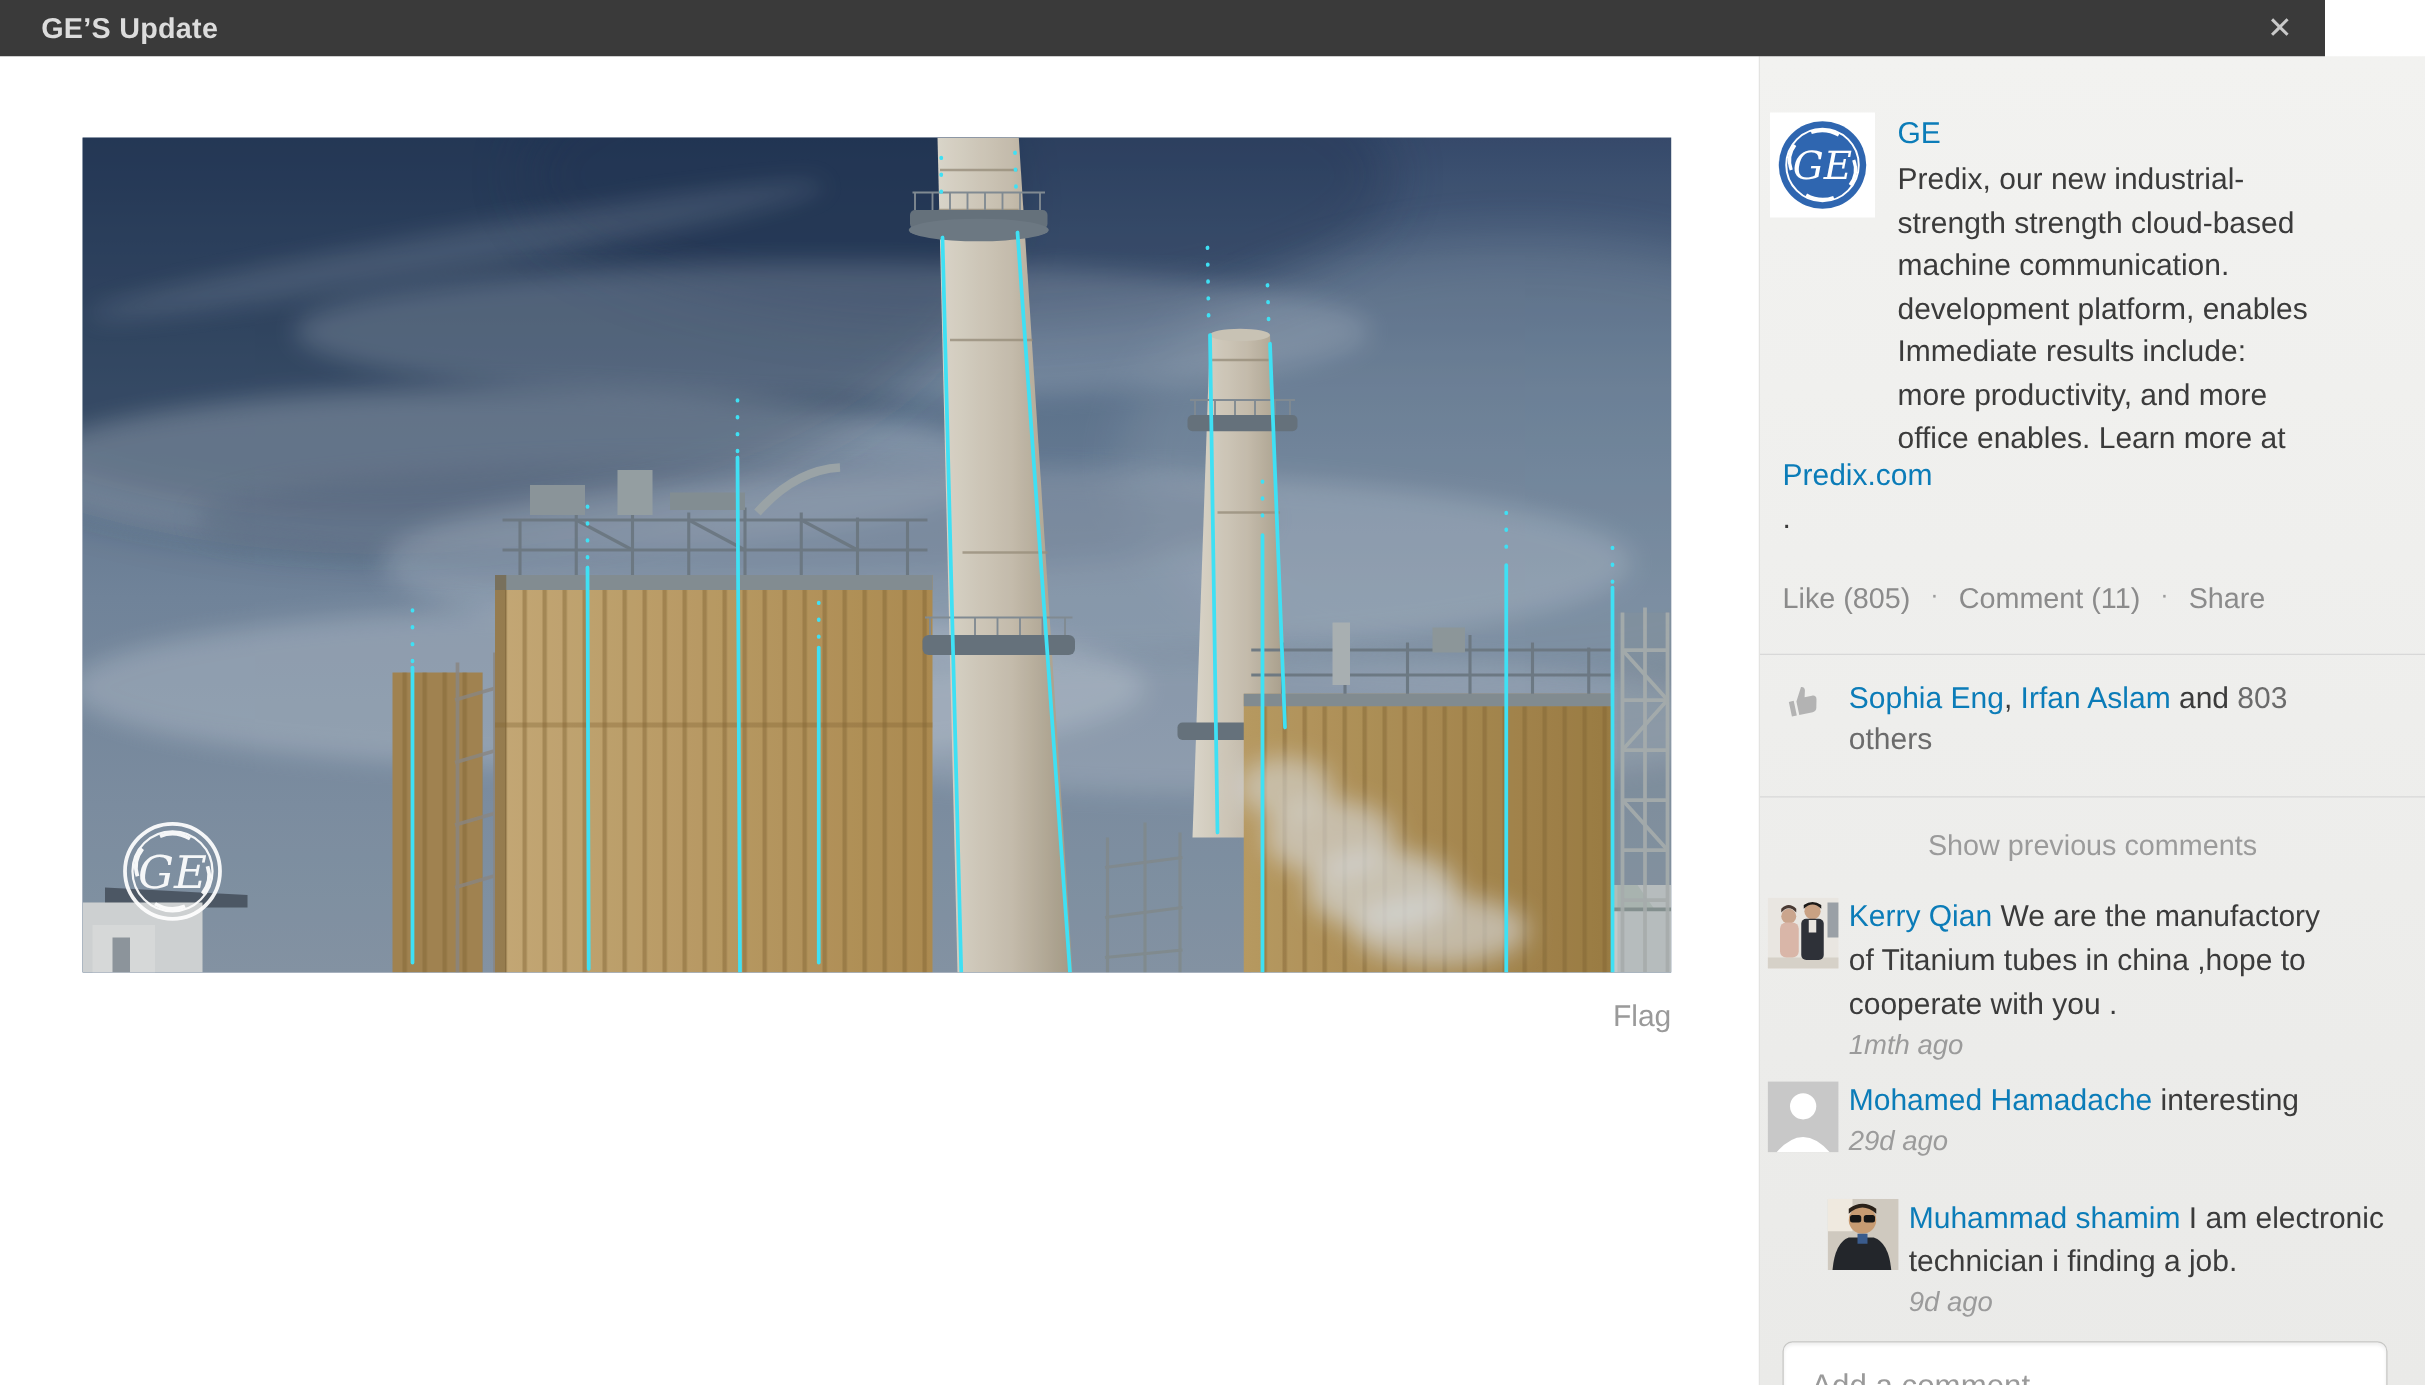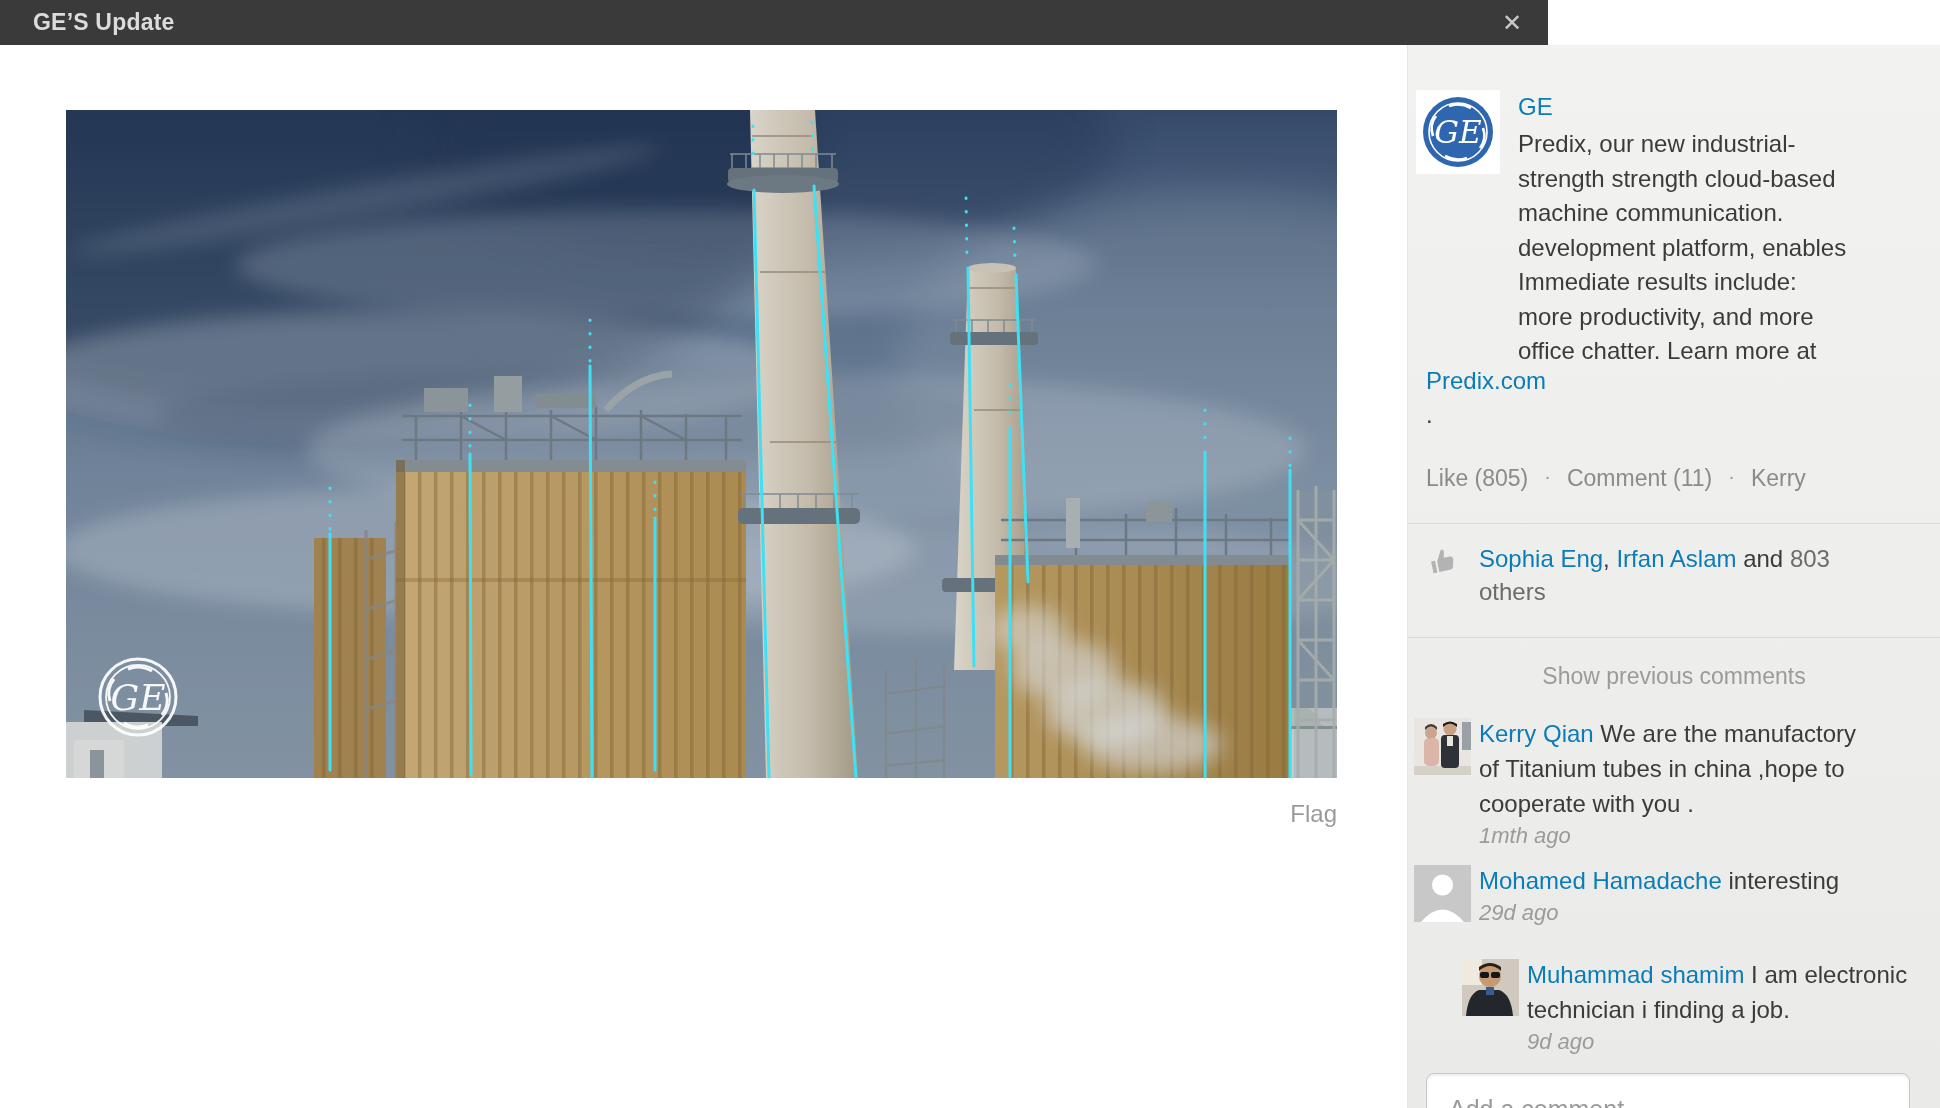--- a/index.html
+++ b/index.html
@@ -1,20 +1,20 @@
 <!DOCTYPE html>
 <html><head>
 <meta charset="utf-8">
 <style>
   * { margin:0; padding:0; box-sizing:border-box; }
   html,body { width:1940px; height:1108px; overflow:hidden; background:#fff;
               font-family:"Liberation Sans","DejaVu Sans",sans-serif; }
 
   
-  .header { position:absolute; left:0; top:0; width:1548px; height:45px; background:#3a3a3a; z-index:30; }
+  .header { position:absolute; left:0; top:0; width:1860px; height:45px; background:#3a3a3a; z-index:30; }
   .header-title { position:absolute; left:33px; top:0; line-height:45px; font-size:23px; font-weight:bold; color:#dcdcdc; letter-spacing:.2px; }
   .close-btn { position:absolute; right:20px; top:0; line-height:45px; font-size:24px; color:#c9c9c9; cursor:pointer; padding:0 6px; }
 
   
   .main { position:absolute; left:0; top:45px; width:1407px; height:1063px; background:#fff; }
   .photo-wrap { position:absolute; left:66px; top:65px; width:1271px; height:668px; overflow:hidden; background:#5c7089; }
   .flag-row { position:absolute; left:66px; top:755px; width:1271px; text-align:right; }
   .flag-link { font-size:24px; color:#9a9a9a; cursor:pointer; }
 
   
@@ -320,32 +320,32 @@
 
   <div class="sb post-block">
     <span class="author-link">GE</span>
     <div class="post-body">
         <div>Predix, our new industrial-</div>
         <div>strength strength cloud-based</div>
         <div>machine communication.</div>
         <div>development platform, enables</div>
         <div>Immediate results include:</div>
         <div>more productivity, and more</div>
-        <div>office chatter. Learn more at</div>
+        <div>office enables. Learn more at</div>
       </div>
   </div>
   <span class="sb predix-link">Predix.com</span>
   <span class="sb trailing-dot">.</span>
 
   <div class="sb action-row">
     <span class="act">Like (805)</span>
     <span class="dot">·</span>
     <span class="act">Comment (11)</span>
     <span class="dot">·</span>
-    <span class="act">Kerry</span>
+    <span class="act">Share</span>
   </div>
 
   <div class="sb divider d1"></div>
 
   <div class="sb thumb-ic">
     <svg width="30" height="30" viewBox="0 0 30 30">
       <path fill="#b3b3b3" d="M3 14h4v12H3zM9 26h11c2 0 3.2-1 3.6-3l1.5-6.5c.5-2.2-.8-3.5-3-3.5h-6l1.4-5.2C18 6 16.8 4.4 15 4.4L9 15z" transform="rotate(-12 15 15)"></path>
     </svg>
   </div>
   <div class="sb liked-by">

